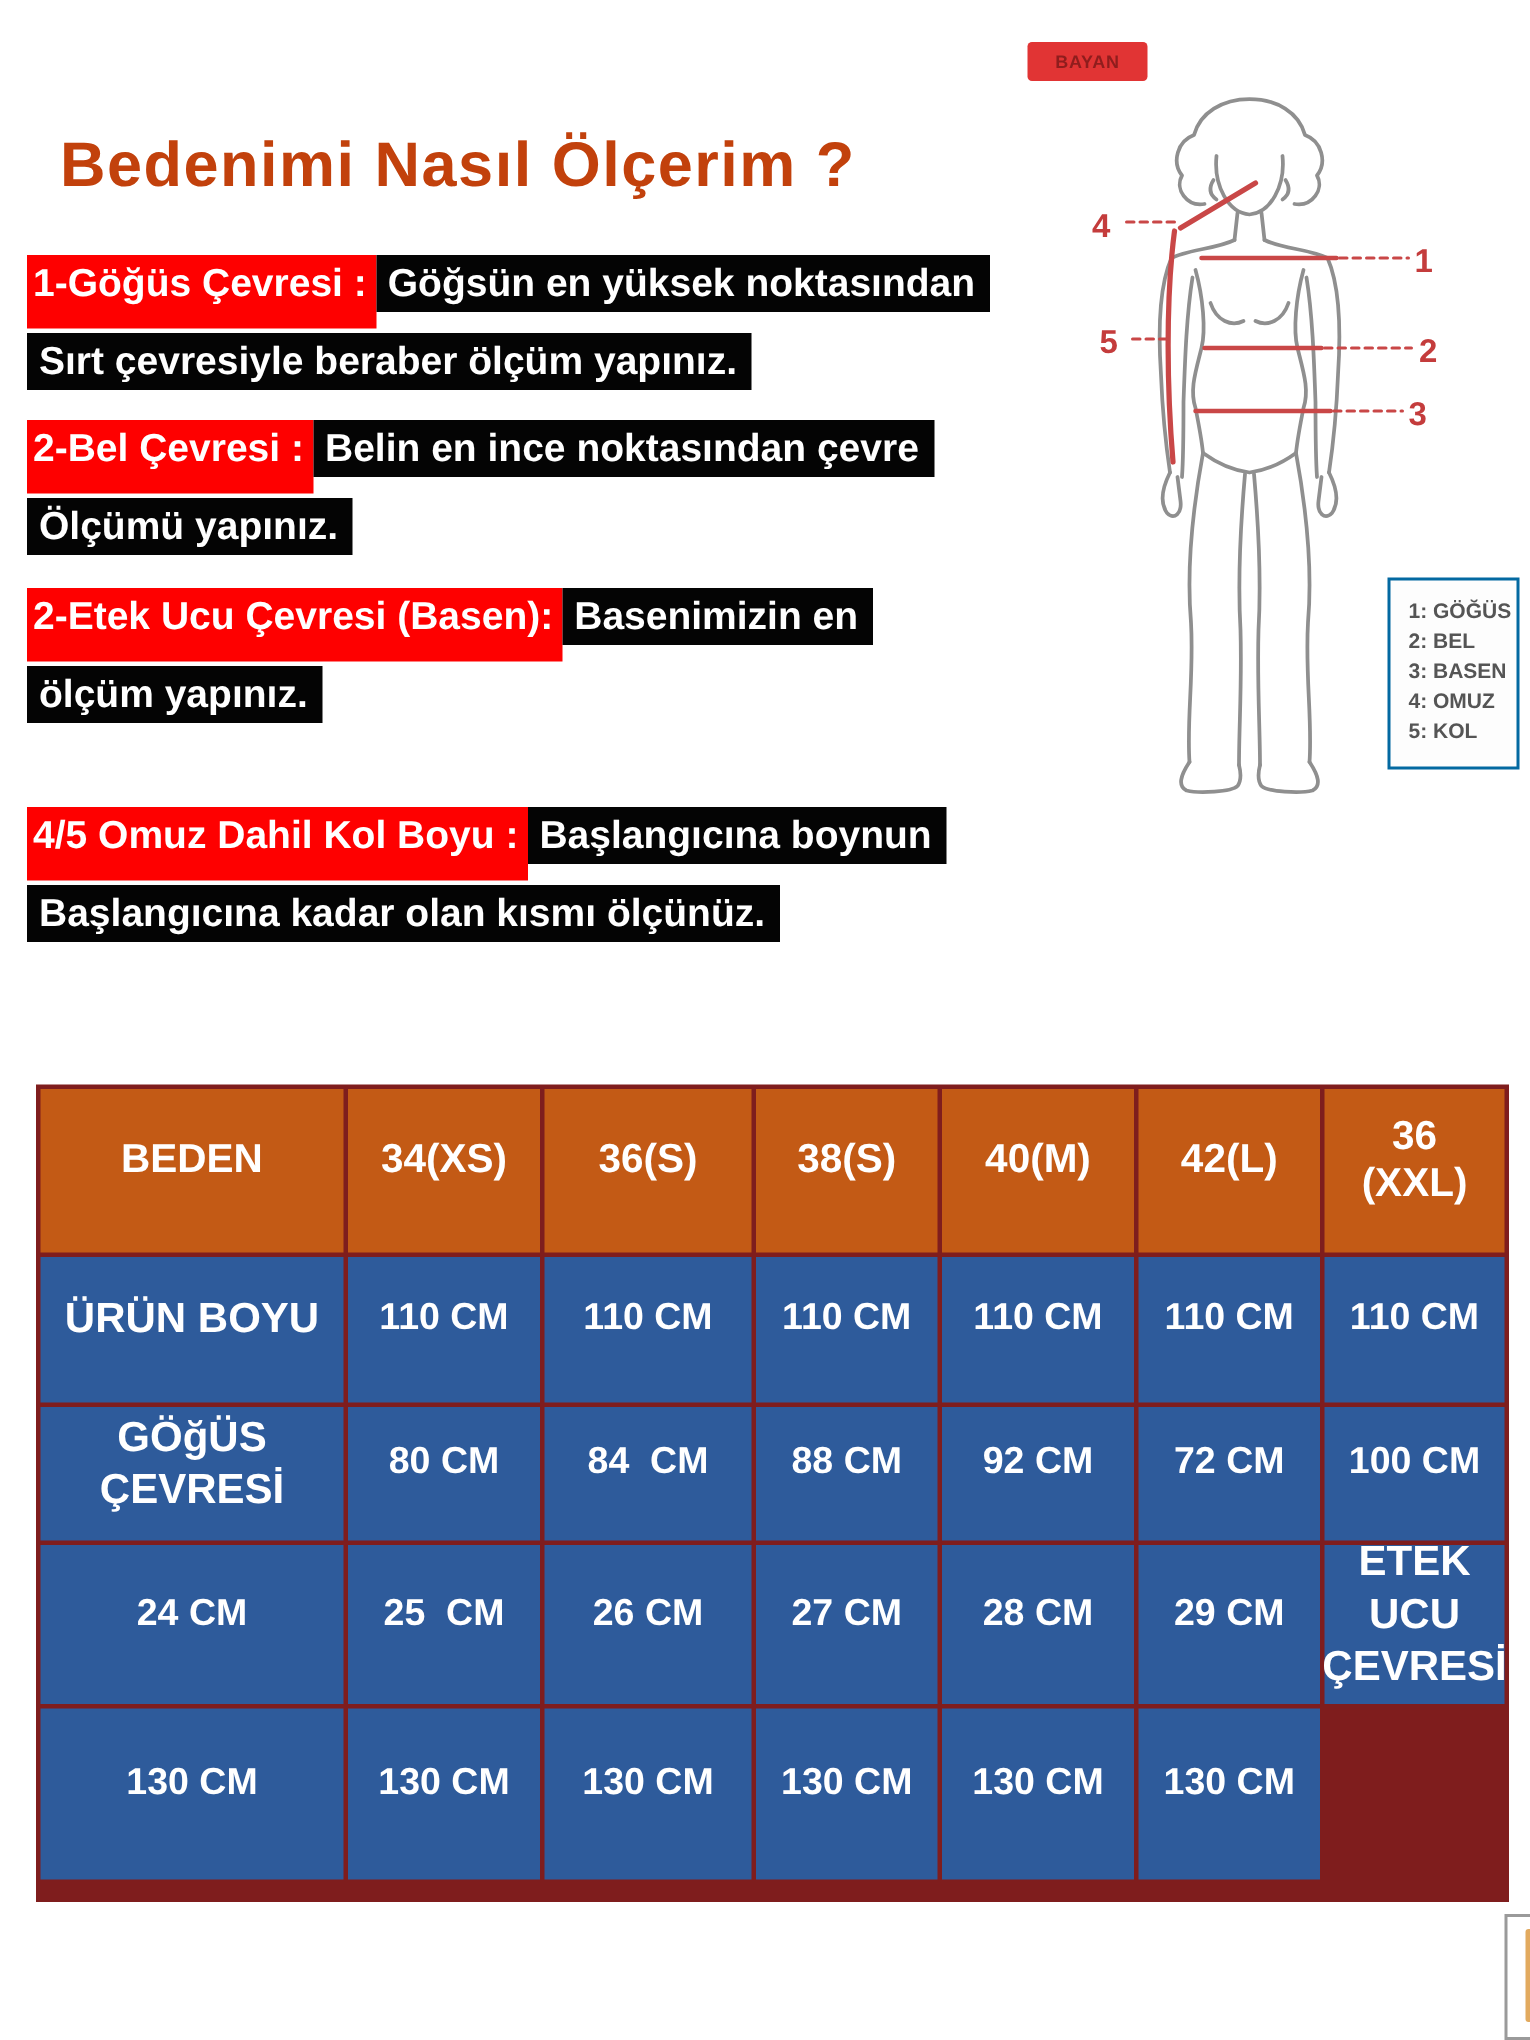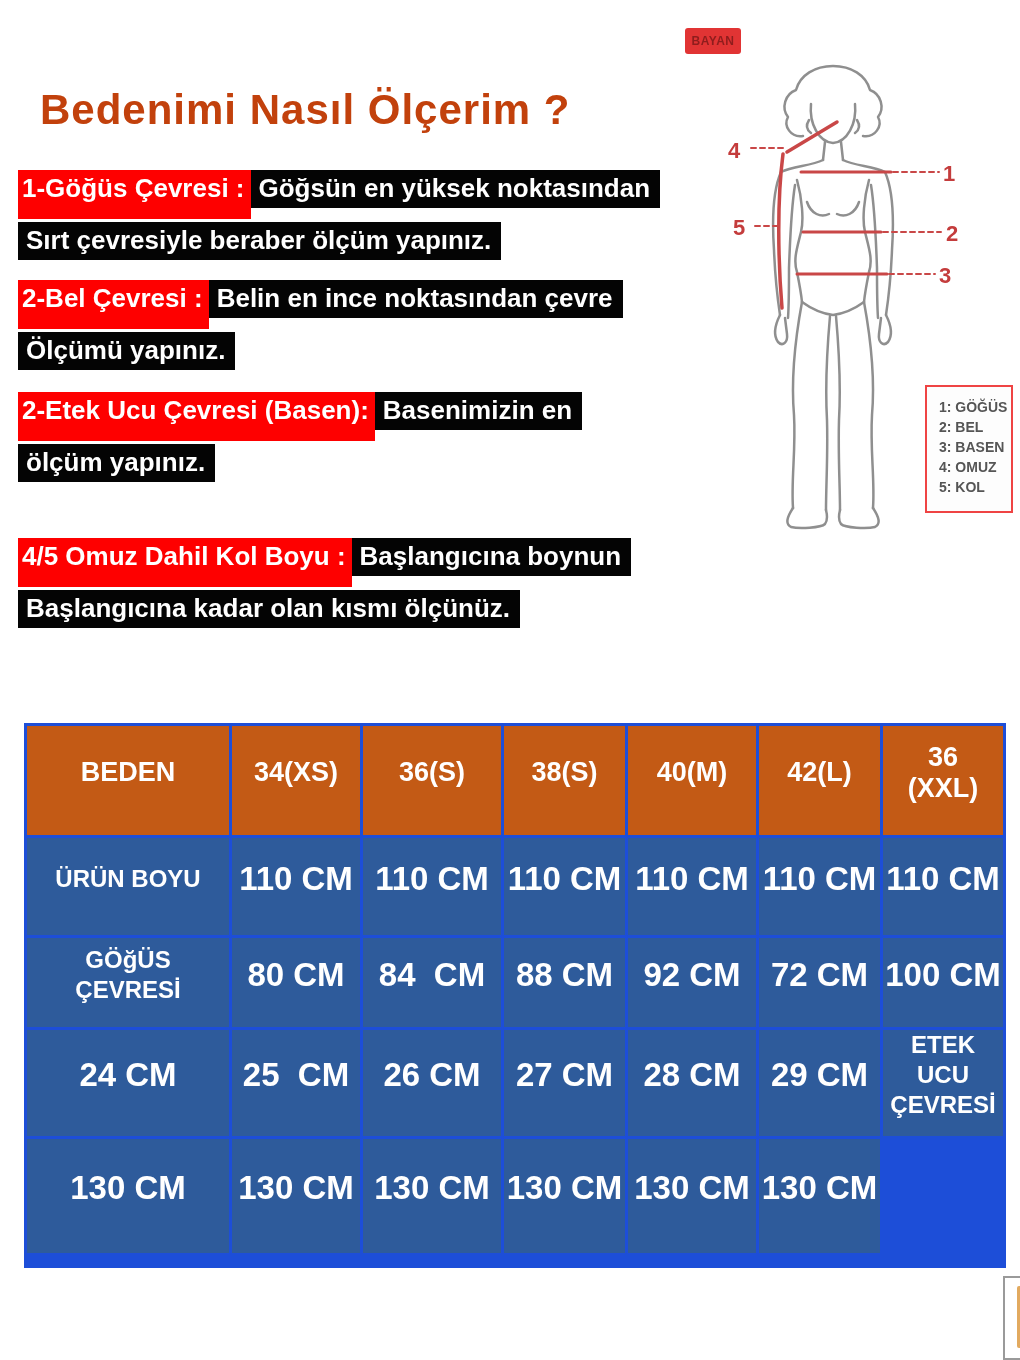--- a/index.html
+++ b/index.html
@@ -12,38 +12,38 @@
 
   
   .para{position:absolute;left:18px;}
   .pline{margin:0 0 3px 0;white-space:nowrap;font-size:26px;font-weight:bold;line-height:1.15;}
   .hl-red{background:#fe0000;color:#ffffff;padding:4px 6px 15px 4px;display:inline-block;}
   .hl-blk{background:#040404;color:#ffffff;padding:4px 10px 4px 8px;display:inline-block;}
   #para1{top:170px;} #para2{top:280px;} #para3{top:392px;} #para4{top:538px;}
 
   
   .figure-wrap{position:absolute;left:675px;top:20px;width:345px;height:525px;}
-  .badge{position:absolute;left:10px;top:8px;width:56px;height:26px;background:#e13434;
+  .badge{position:absolute;left:10px;top:8px;width:80px;height:26px;background:#e13434;
          border-radius:3px;color:#8f1d1d;font-size:12px;font-weight:bold;
          display:flex;align-items:center;justify-content:center;letter-spacing:.5px;}
   .legend{position:absolute;left:250px;top:365px;width:72px;height:104px;background:#fdfdfd;
-          border:2px solid #ef4444;padding:10px 0 10px 12px;}
+          border:2px solid #0369a1;padding:10px 0 10px 12px;}
   .legend div{font-size:14px;font-weight:bold;color:#555555;line-height:20px;white-space:nowrap;}
   svg text{font-family:"Liberation Sans",sans-serif;}
 
   
-  .size-table{position:absolute;left:24px;top:723px;width:982px;height:545px;background:#1d4ed8;
+  .size-table{position:absolute;left:24px;top:723px;width:982px;height:545px;background:#7f1d1d;
       display:grid;padding:3px;box-sizing:border-box;grid-gap:3px;
       grid-template-columns:202px 128px 138px 121px 128px 121px 120px;
       grid-template-rows:109px 97px 89px 106px 114px;}
   .cell{display:flex;align-items:center;justify-content:center;color:#ffffff;font-weight:bold;
         text-align:center;white-space:pre-wrap;padding-bottom:16px;box-sizing:border-box;}
   .th{background:#c35a15;font-size:27px;}
-  .lbl{background:#2e5b9b;font-size:24px;line-height:1.25;}
-  .val{background:#2e5b9b;font-size:33px;}
+  .lbl{background:#2e5b9b;font-size:28px;line-height:1.25;}
+  .val{background:#2e5b9b;font-size:25px;}
 
   
   .corner-box{position:absolute;left:1003px;top:1276px;width:46px;height:80px;background:#ffffff;
               border:2px solid #9a9a9a;}
   .corner-box .doc{position:absolute;left:12px;top:8px;width:22px;height:62px;background:#e2aa5f;border-radius:2px;}
 </style>
 </head>
 <body>
 
 <div id="page">

